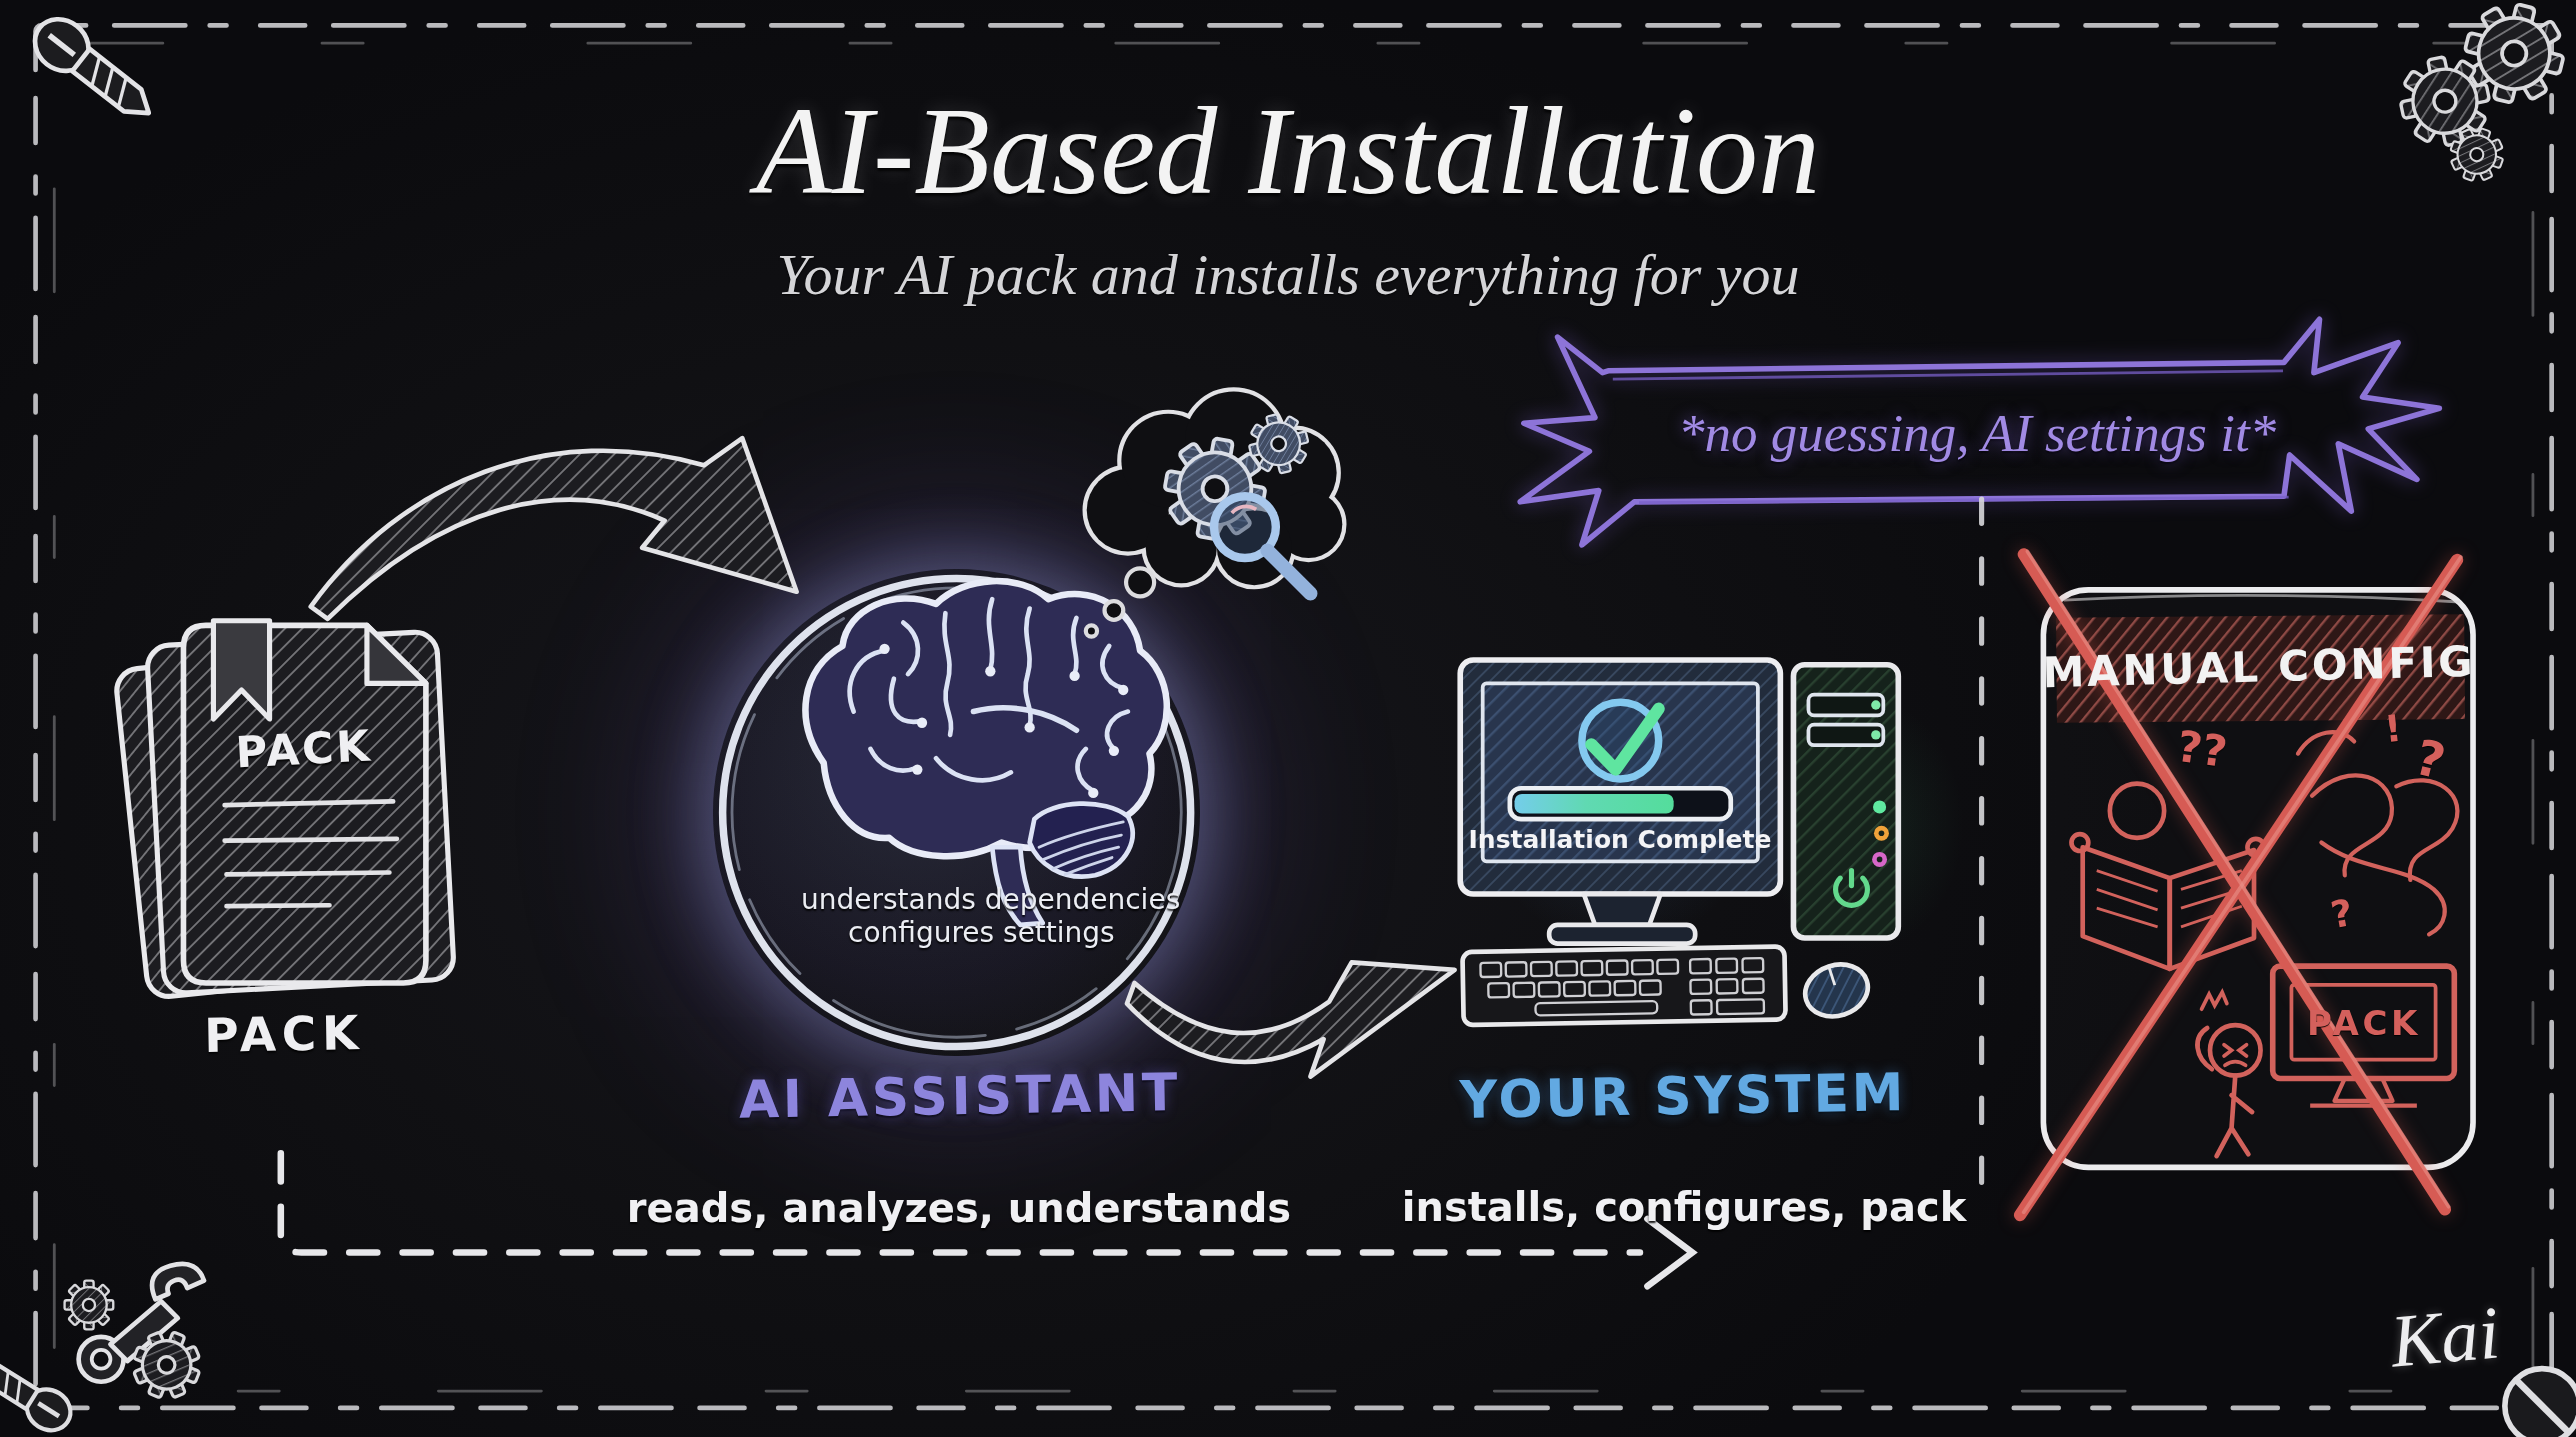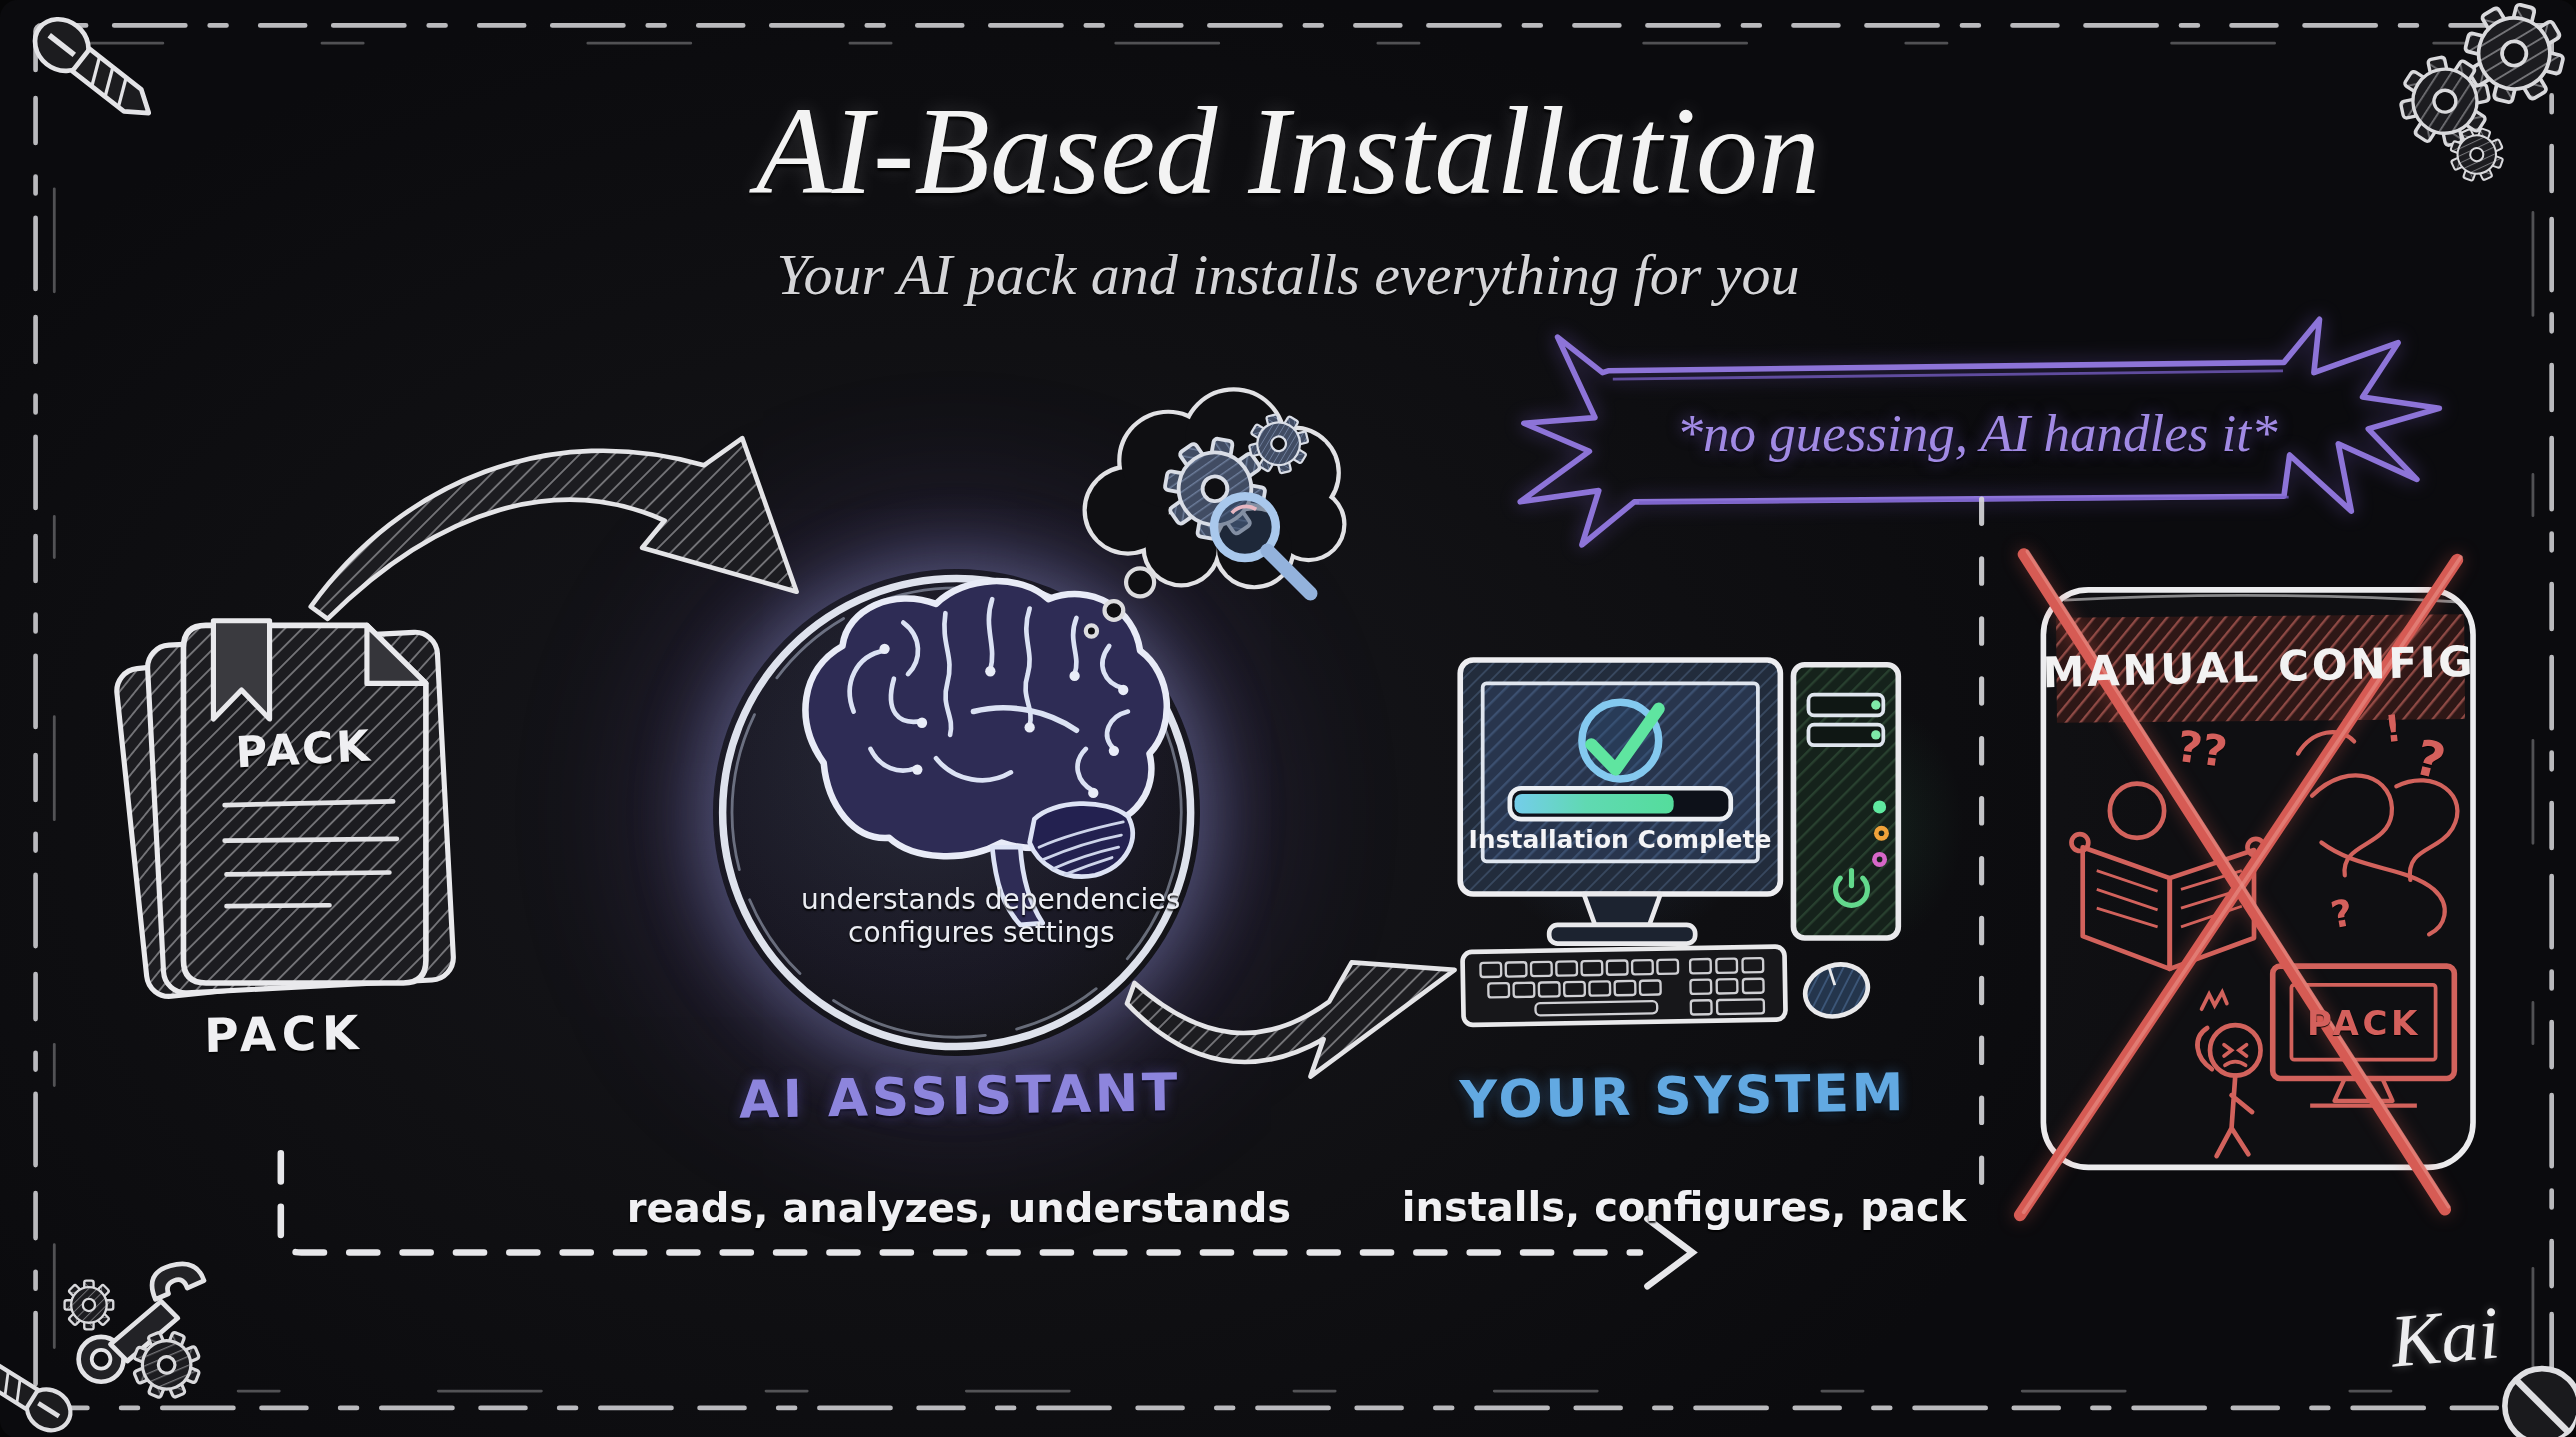--- a/index.html
+++ b/index.html
@@ -1,21 +1,20 @@
 <!DOCTYPE html>
 <html style="font-size:15px"><head>
 <meta charset="utf-8">
 <style>
   html,body{margin:0;padding:0;background:#060607;}
   #stage{
     position:relative;width:2576px;height:1438px;overflow:hidden;
     background:
       radial-gradient(1217px 842px at 37% 56%, #17171d 0%, #101013 55%, #0b0b0e 100%);
     font-family:"DejaVu Sans", sans-serif;
-    border-radius:18px;
   }
   .abs{position:absolute;}
   .txt{position:absolute;transform:translate(-50%,-50%);white-space:nowrap;}
   .title{font-family:"Liberation Serif", serif;font-style:italic;font-size:124px;color:#f3f3f3;
     text-shadow:0 2.8px 2.8px rgba(0,0,0,.85),0 0 20.6px rgba(255,255,255,.16);}
   .subtitle{font-family:"Liberation Serif", serif;font-style:italic;font-size:58px;color:#d5d5d8;
     text-shadow:0 1.9px 1.9px rgba(0,0,0,.8);}
   .badge-text{font-family:"Liberation Serif", serif;font-style:italic;font-size:53px;color:#a18ae4;
     text-shadow:0 0 15px rgba(130,100,220,.55),0 1.9px 1.9px rgba(0,0,0,.9);}
   .hand{color:#efeff2;text-shadow:0 1.9px 1.9px rgba(0,0,0,.85);}
@@ -384,21 +383,21 @@
         <line x1="2625" y1="598" x2="2158" y2="1298" stroke="#d65b54" stroke-width="13"></line>
         <line x1="2166" y1="589" x2="2616" y2="1289" stroke="#e99189" stroke-width="4" opacity="0.6"></line>
         <line x1="2629" y1="595" x2="2162" y2="1295" stroke="#e99189" stroke-width="4" opacity="0.6"></line>
       </g>
     </g>
   </svg>
 
   <div class="txt title" style="left:1288px;top:152px;">AI-Based Installation</div>
   <div class="txt subtitle" style="left:1288px;top:274px;">Your AI pack and installs everything for you</div>
 
-  <div class="txt badge-text" style="left:1977px;top:433px;">*no guessing, AI handles it*</div>
+  <div class="txt badge-text" style="left:1977px;top:433px;">*no guessing, AI settings it*</div>
 
   <div class="txt hand pack-doc" style="left:304px;top:749px;">PACK</div>
   <div class="txt hand pack-cap" style="left:284px;top:1034px;">PACK</div>
 
   <div class="note" style="left:801px;top:884px;white-space:nowrap;">understands dependencies</div>
   <div class="note" style="left:848px;top:917px;white-space:nowrap;">configures settings</div>
 
   <div class="txt ai-label" style="left:960px;top:1096px;">AI ASSISTANT</div>
   <div class="txt cap2" style="left:959px;top:1208px;">reads, analyzes, understands</div>
 

